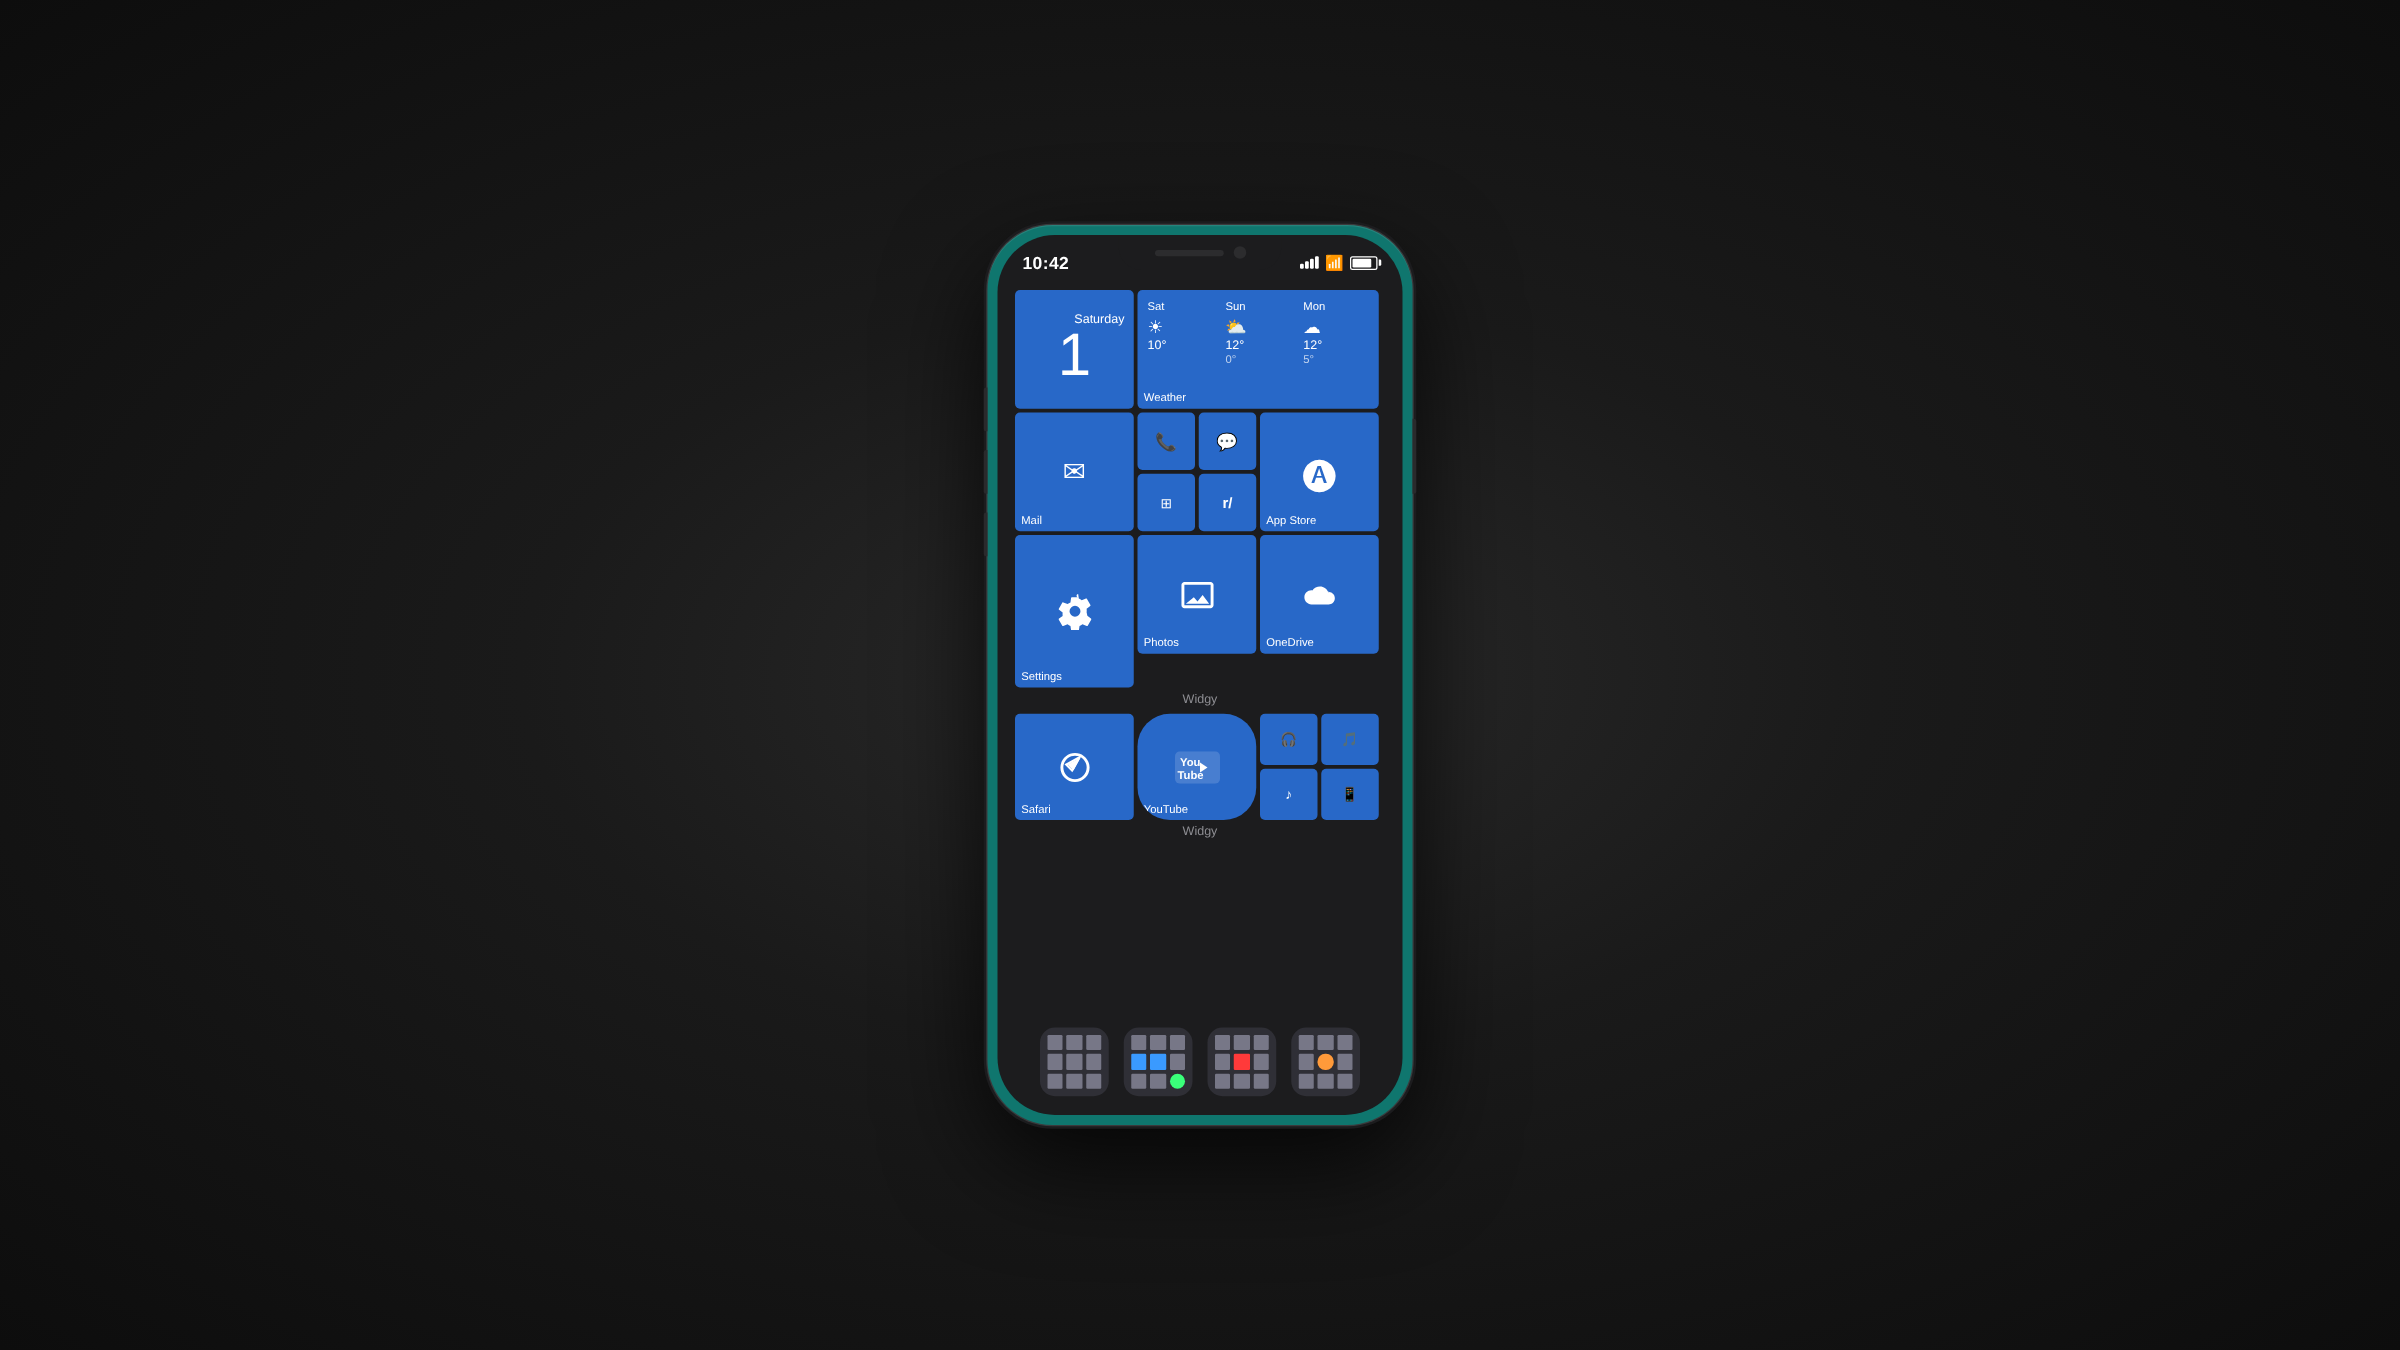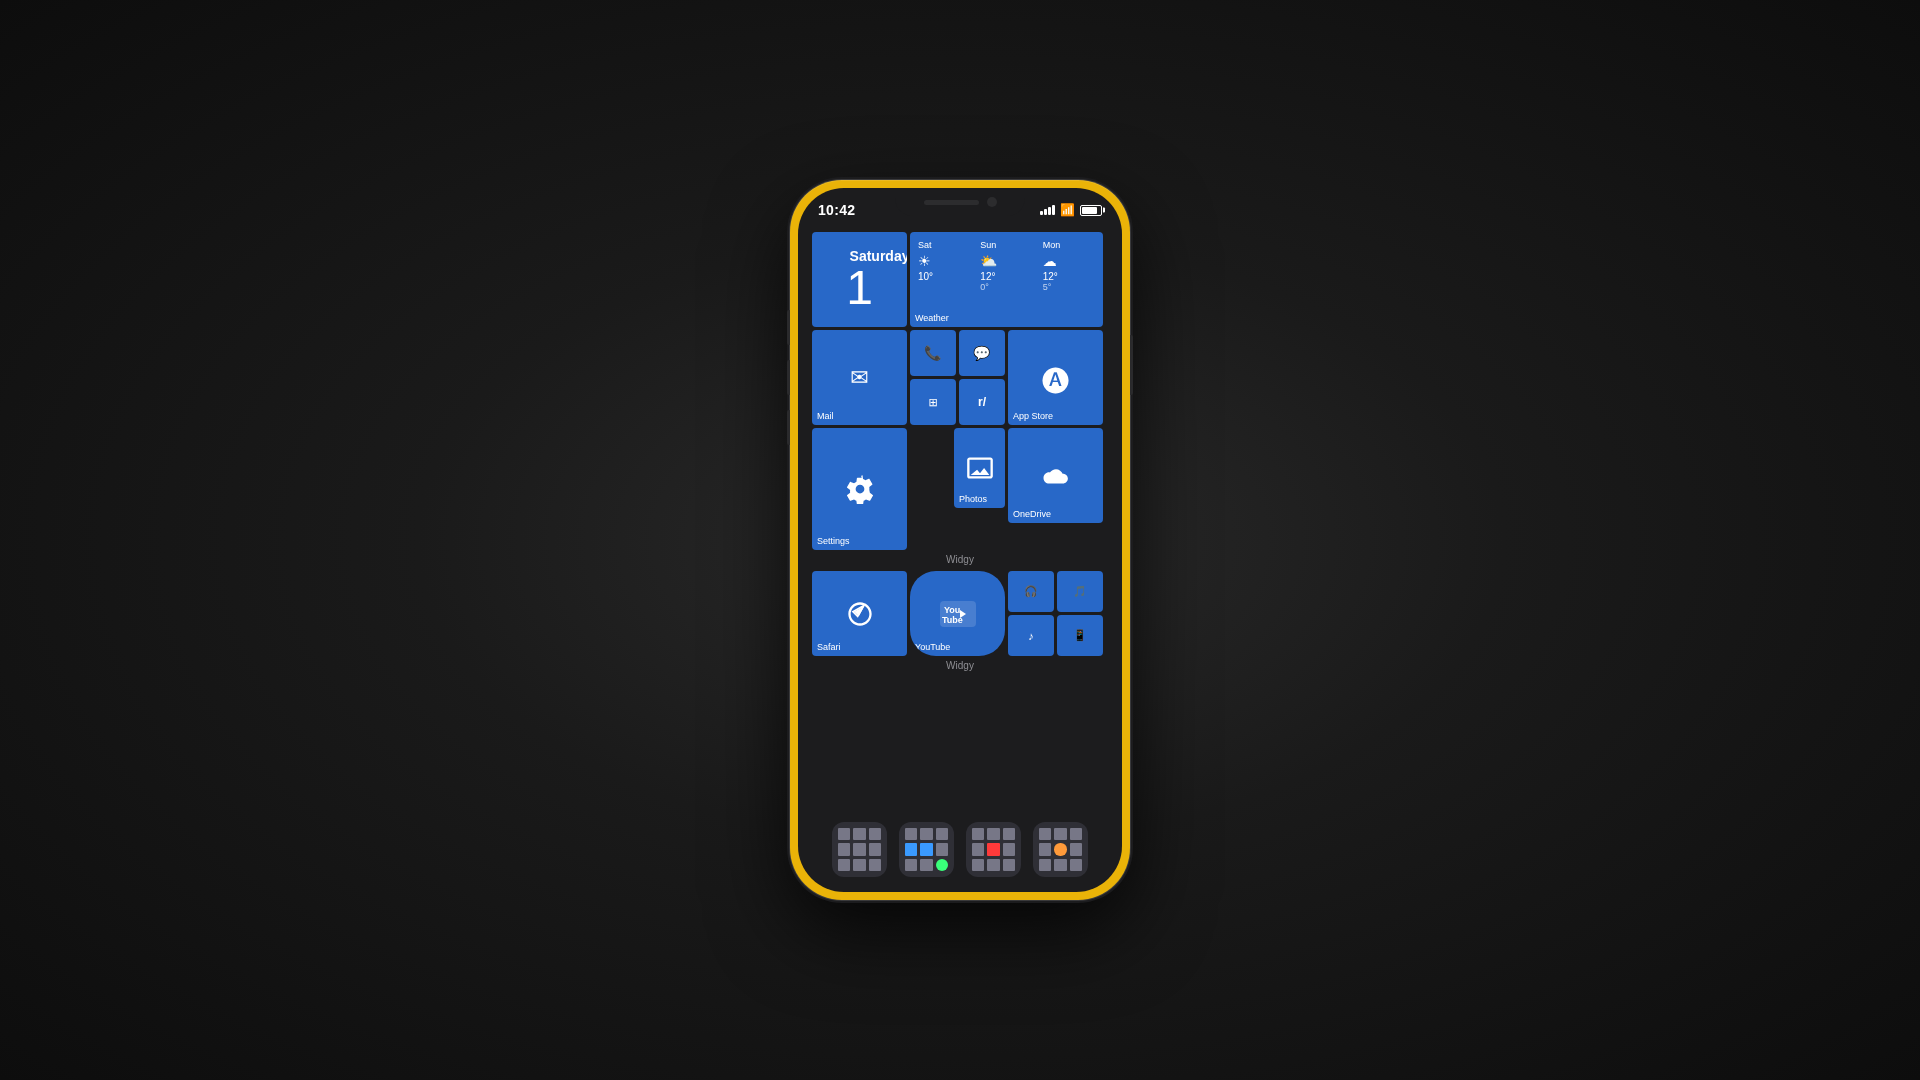--- a/index.html
+++ b/index.html
@@ -11,21 +11,21 @@
       display: flex;
       align-items: center;
       justify-content: center;
       font-family: -apple-system, BlinkMacSystemFont, 'Segoe UI', sans-serif;
       overflow: hidden;
     }
 
     .phone-outer {
       width: 340px;
       height: 720px;
-      background: #eab308;
+      background: #0f766e;
       border-radius: 52px;
       position: relative;
       box-shadow:
         0 0 0 1px #3a3a3c,
         0 0 0 3px #1c1c1e,
         0 30px 80px rgba(0,0,0,0.8),
         inset 0 1px 0 rgba(255,255,255,0.1);
     }
 
     
@@ -239,22 +239,22 @@
     }
 
     .date-tile-inner {
       display: flex;
       flex-direction: column;
       align-items: center;
     }
 
     .date-day-name {
       color: white;
-      font-size: 14px;
-      font-weight: 700;
+      font-size: 10px;
+      font-weight: 400;
       margin-left: 40px;
     }
 
     .date-number {
       color: white;
       font-size: 48px;
       font-weight: 200;
       line-height: 1;
     }
 
@@ -509,21 +509,21 @@
             <span class="tile-label">App Store</span>
           </div>
 
           <div class="tile settings-tile" style="height:122px;">
             <svg width="30" height="30" viewBox="0 0 24 24" fill="white">
               <path d="M12 15.5A3.5 3.5 0 018.5 12 3.5 3.5 0 0112 8.5a3.5 3.5 0 013.5 3.5 3.5 3.5 0 01-3.5 3.5m7.43-2.92c.04-.34.07-.68.07-1.08s-.03-.73-.07-1.08l2.32-1.79c.21-.16.27-.45.13-.69l-2.2-3.82c-.13-.24-.42-.32-.65-.24l-2.74 1.1c-.57-.44-1.18-.8-1.85-1.07l-.42-2.92A.5.5 0 0014 3h-4a.5.5 0 00-.49.43l-.42 2.92c-.67.27-1.28.63-1.85 1.07L4.5 6.32c-.23-.08-.52 0-.65.24l-2.2 3.82c-.14.24-.07.53.13.69l2.32 1.79c-.04.35-.07.7-.07 1.08s.03.73.07 1.08L1.78 16.7c-.2.16-.27.45-.13.69l2.2 3.82c.13.24.42.32.65.24l2.74-1.1c.57.44 1.18.8 1.85 1.07l.42 2.92c.09.25.26.43.49.43h4c.24 0 .41-.18.48-.43l.42-2.92c.67-.27 1.28-.63 1.85-1.07l2.74 1.1c.23.08.52 0 .65-.24l2.2-3.82c.14-.24.07-.53-.13-.69l-2.31-1.78z"></path>
             </svg>
             <span class="tile-label">Settings</span>
           </div>
 
-          <div class="tile photos-tile" style="height:80px;margin-left:44px;">
+          <div class="tile photos-tile" style="height:95px;">
             <svg width="28" height="28" viewBox="0 0 24 24" fill="white">
               <path d="M21 3H3C2 3 1 4 1 5v14c0 1.1.9 2 2 2h18c1 0 2-1 2-2V5c0-1-1-2-2-2zm0 16H3V5h18v14zM9.5 13.5l2.5 3.01L15.5 12l4.5 6H4l5.5-4.5z"></path>
             </svg>
             <span class="tile-label">Photos</span>
           </div>
 
           <div class="tile onedrive-tile" style="height:95px;">
             <svg width="30" height="22" viewBox="0 0 24 16" fill="white">
               <path d="M17.5 6.5C16.6 4.1 14.4 2.5 12 2.5c-2 0-3.8 1-4.9 2.6C7 5.1 6.8 5 6.5 5 4 5 2 7 2 9.5S4 14 6.5 14h11c2.2 0 4-1.8 4-4 0-2.1-1.6-3.8-3.7-3.9l-.3-.6z"></path>
             </svg>

